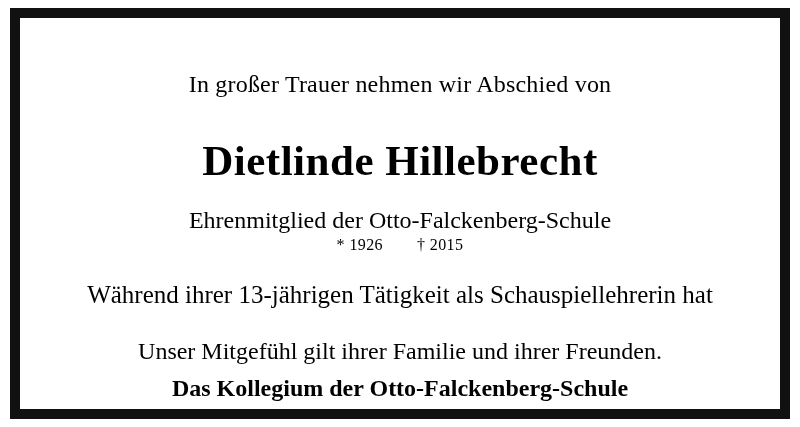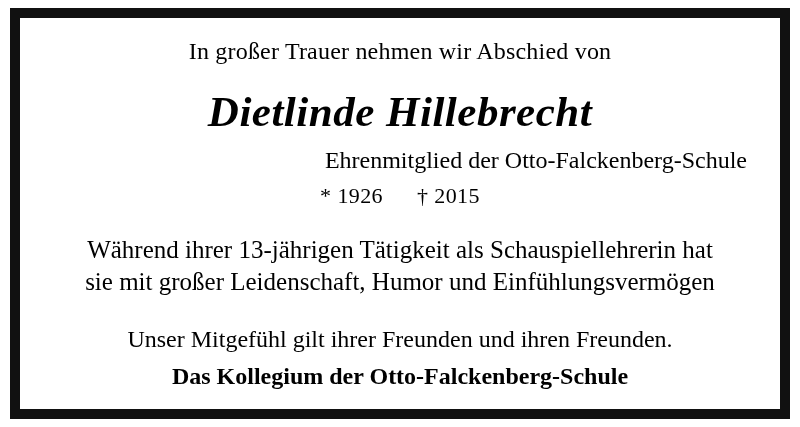--- a/index.html
+++ b/index.html
@@ -33,47 +33,44 @@
     top: 0;
     right: 0;
     bottom: 0;
     box-sizing: border-box;
     border: 3px solid #ffffff;
     background: #ffffff;
     display: flex;
     flex-direction: column;
     align-items: center;
     justify-content: flex-start;
-    padding: 8px 30px 18px 30px;
+    padding: 41px 30px 18px 30px;
   }
   .line {
     text-align: center;
     width: 100%;
     line-height: 1.22;
   }
   .intro {
     font-size: 24px;
     letter-spacing: 0.2px;
     margin-top: 8px;
   }
   .name {
     font-size: 43px;
     font-weight: bold;
     letter-spacing: 0.5px;
-    margin-top: 20px;
-    font-style: italic;
+    margin-top: 36px;
   }
   .role {
     font-size: 24px;
-    margin-top: 7px;
-    text-align: right;
+    margin-top: 18px;
   }
   .dates {
-    font-size: 22px;
-    margin-top: 8px;
+    font-size: 16px;
     letter-spacing: 0.4px;
   }
   .dates .sep {
     display: inline-block;
     width: 34px;
   }
   .body-text {
     font-size: 25px;
     margin-top: 24px;
     line-height: 1.30;
@@ -101,22 +98,21 @@
       <div class="line name">Dietlinde Hillebrecht</div>
 
       <div class="line role">Ehrenmitglied der Otto-Falckenberg-Schule</div>
 
       <div class="line dates">
         <span>* 1926</span><span class="sep"></span><span>† 2015</span>
       </div>
 
       <div class="line body-text">
         <div>Während ihrer 13-jährigen Tätigkeit als Schauspiellehrerin hat</div>
-        <div>sie mit großer Leidenschaft, Humor und Einfühlungsvermögen</div>
       </div>
 
-      <div class="line closing">Unser Mitgefühl gilt ihrer Freunden und ihren Freunden.</div>
+      <div class="line closing">Unser Mitgefühl gilt ihrer Familie und ihrer Freunden.</div>
 
       <div class="line signature">Das Kollegium der Otto-Falckenberg-Schule</div>
 
     </div>
   </div>
 </div>
 
 </body></html>

